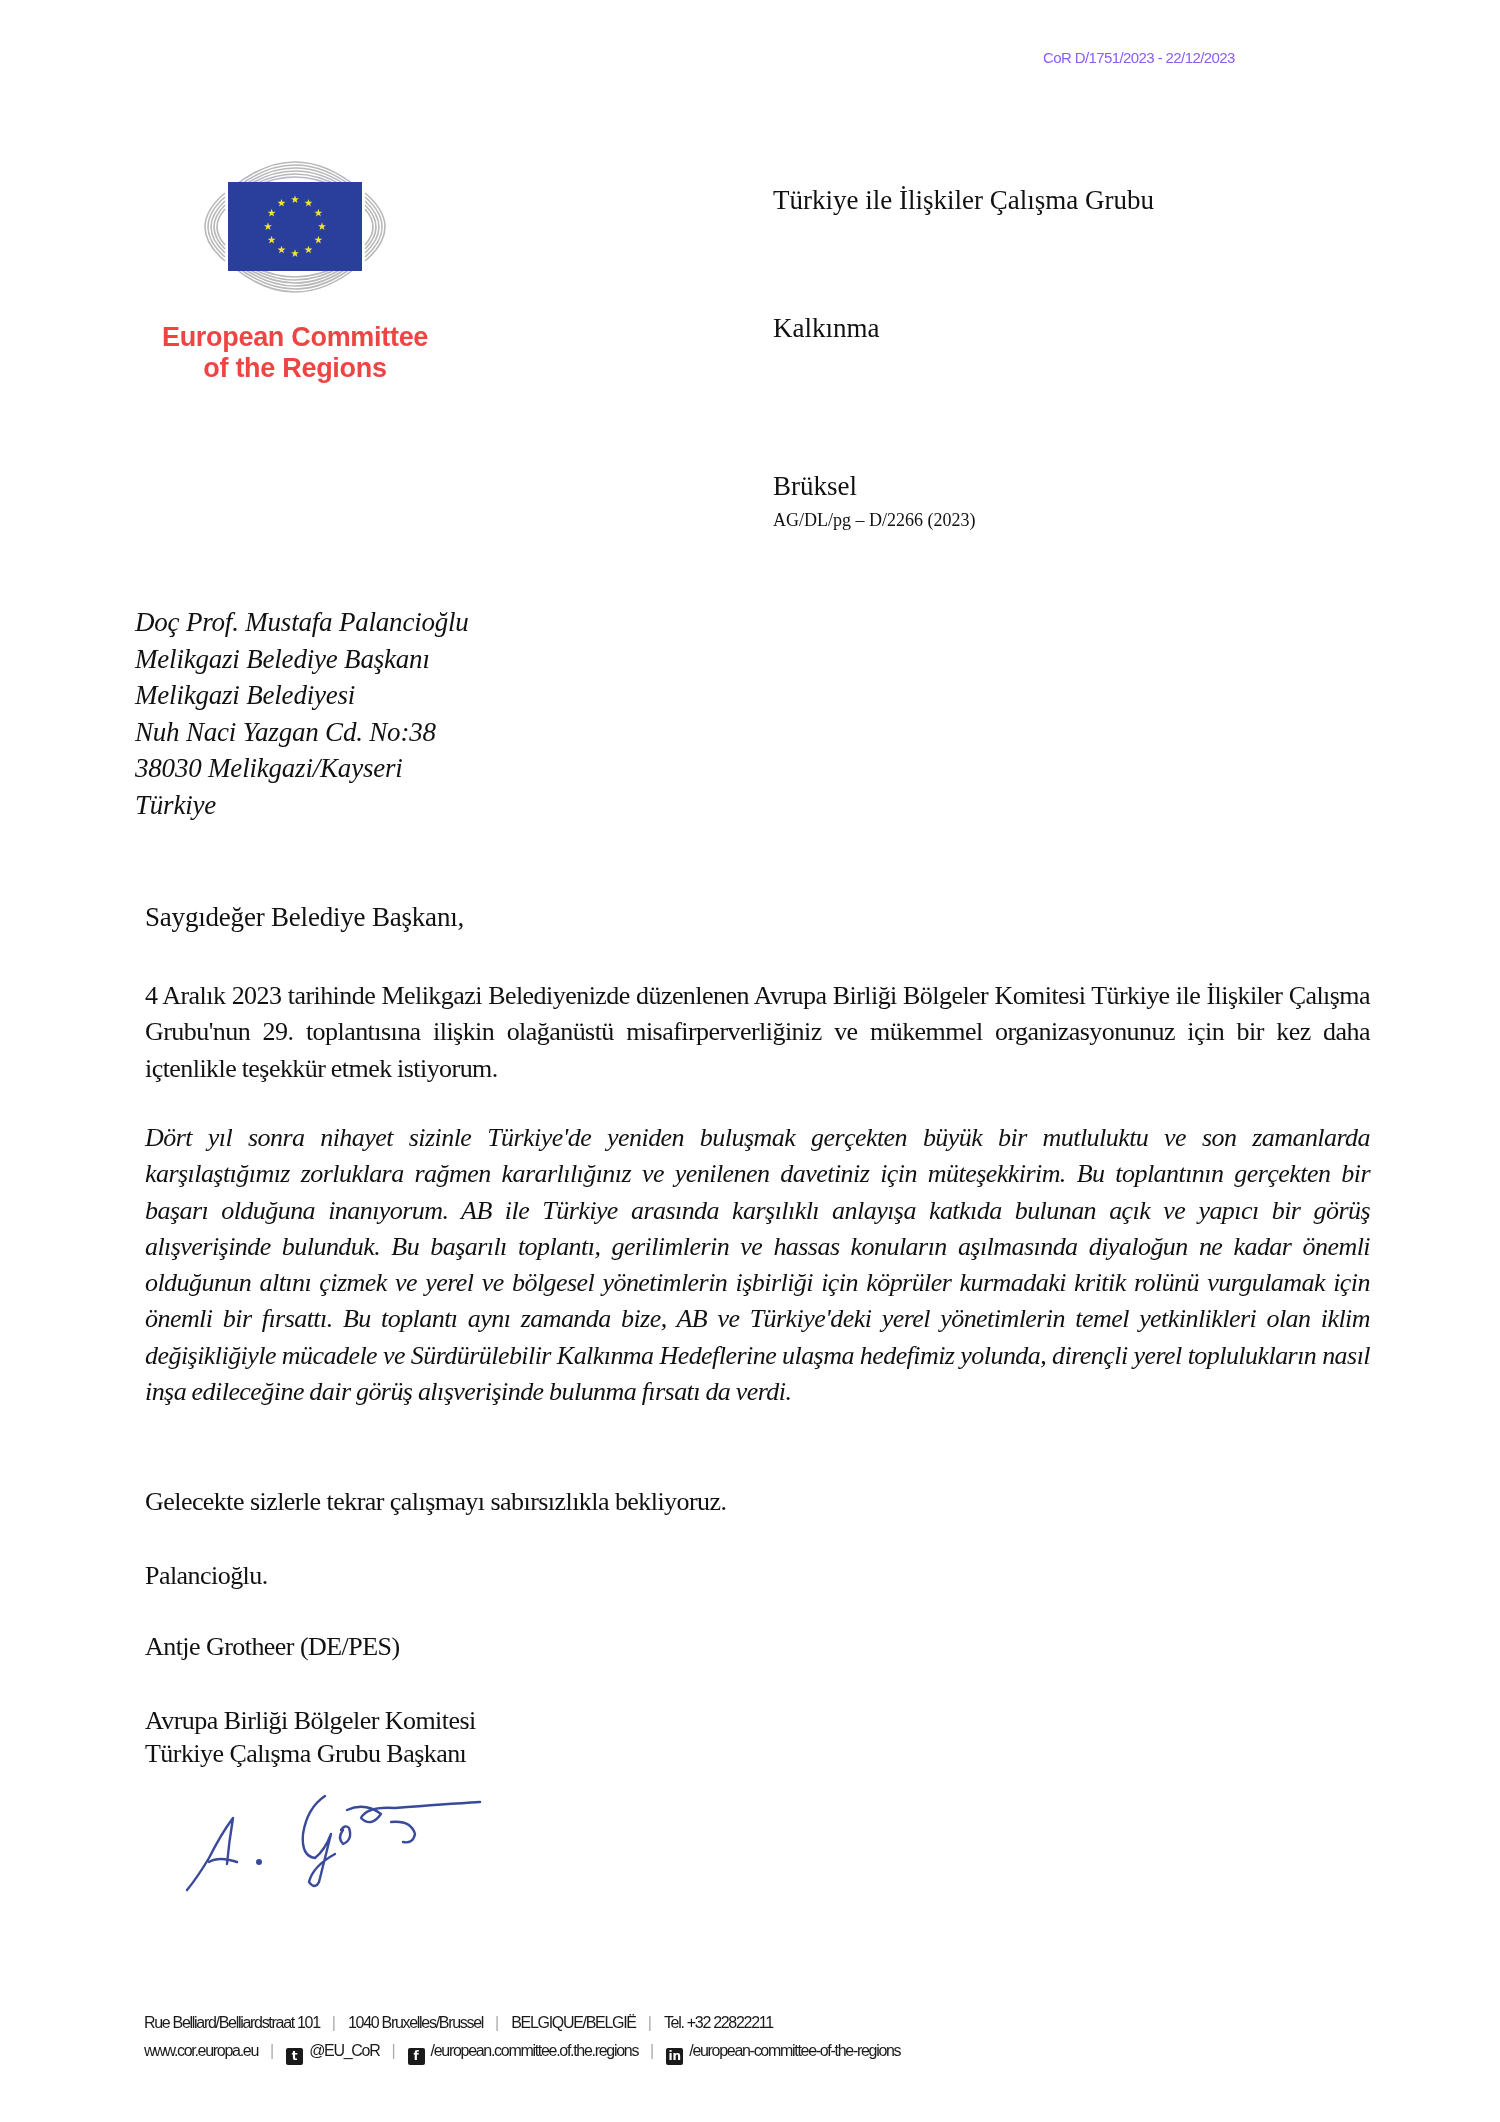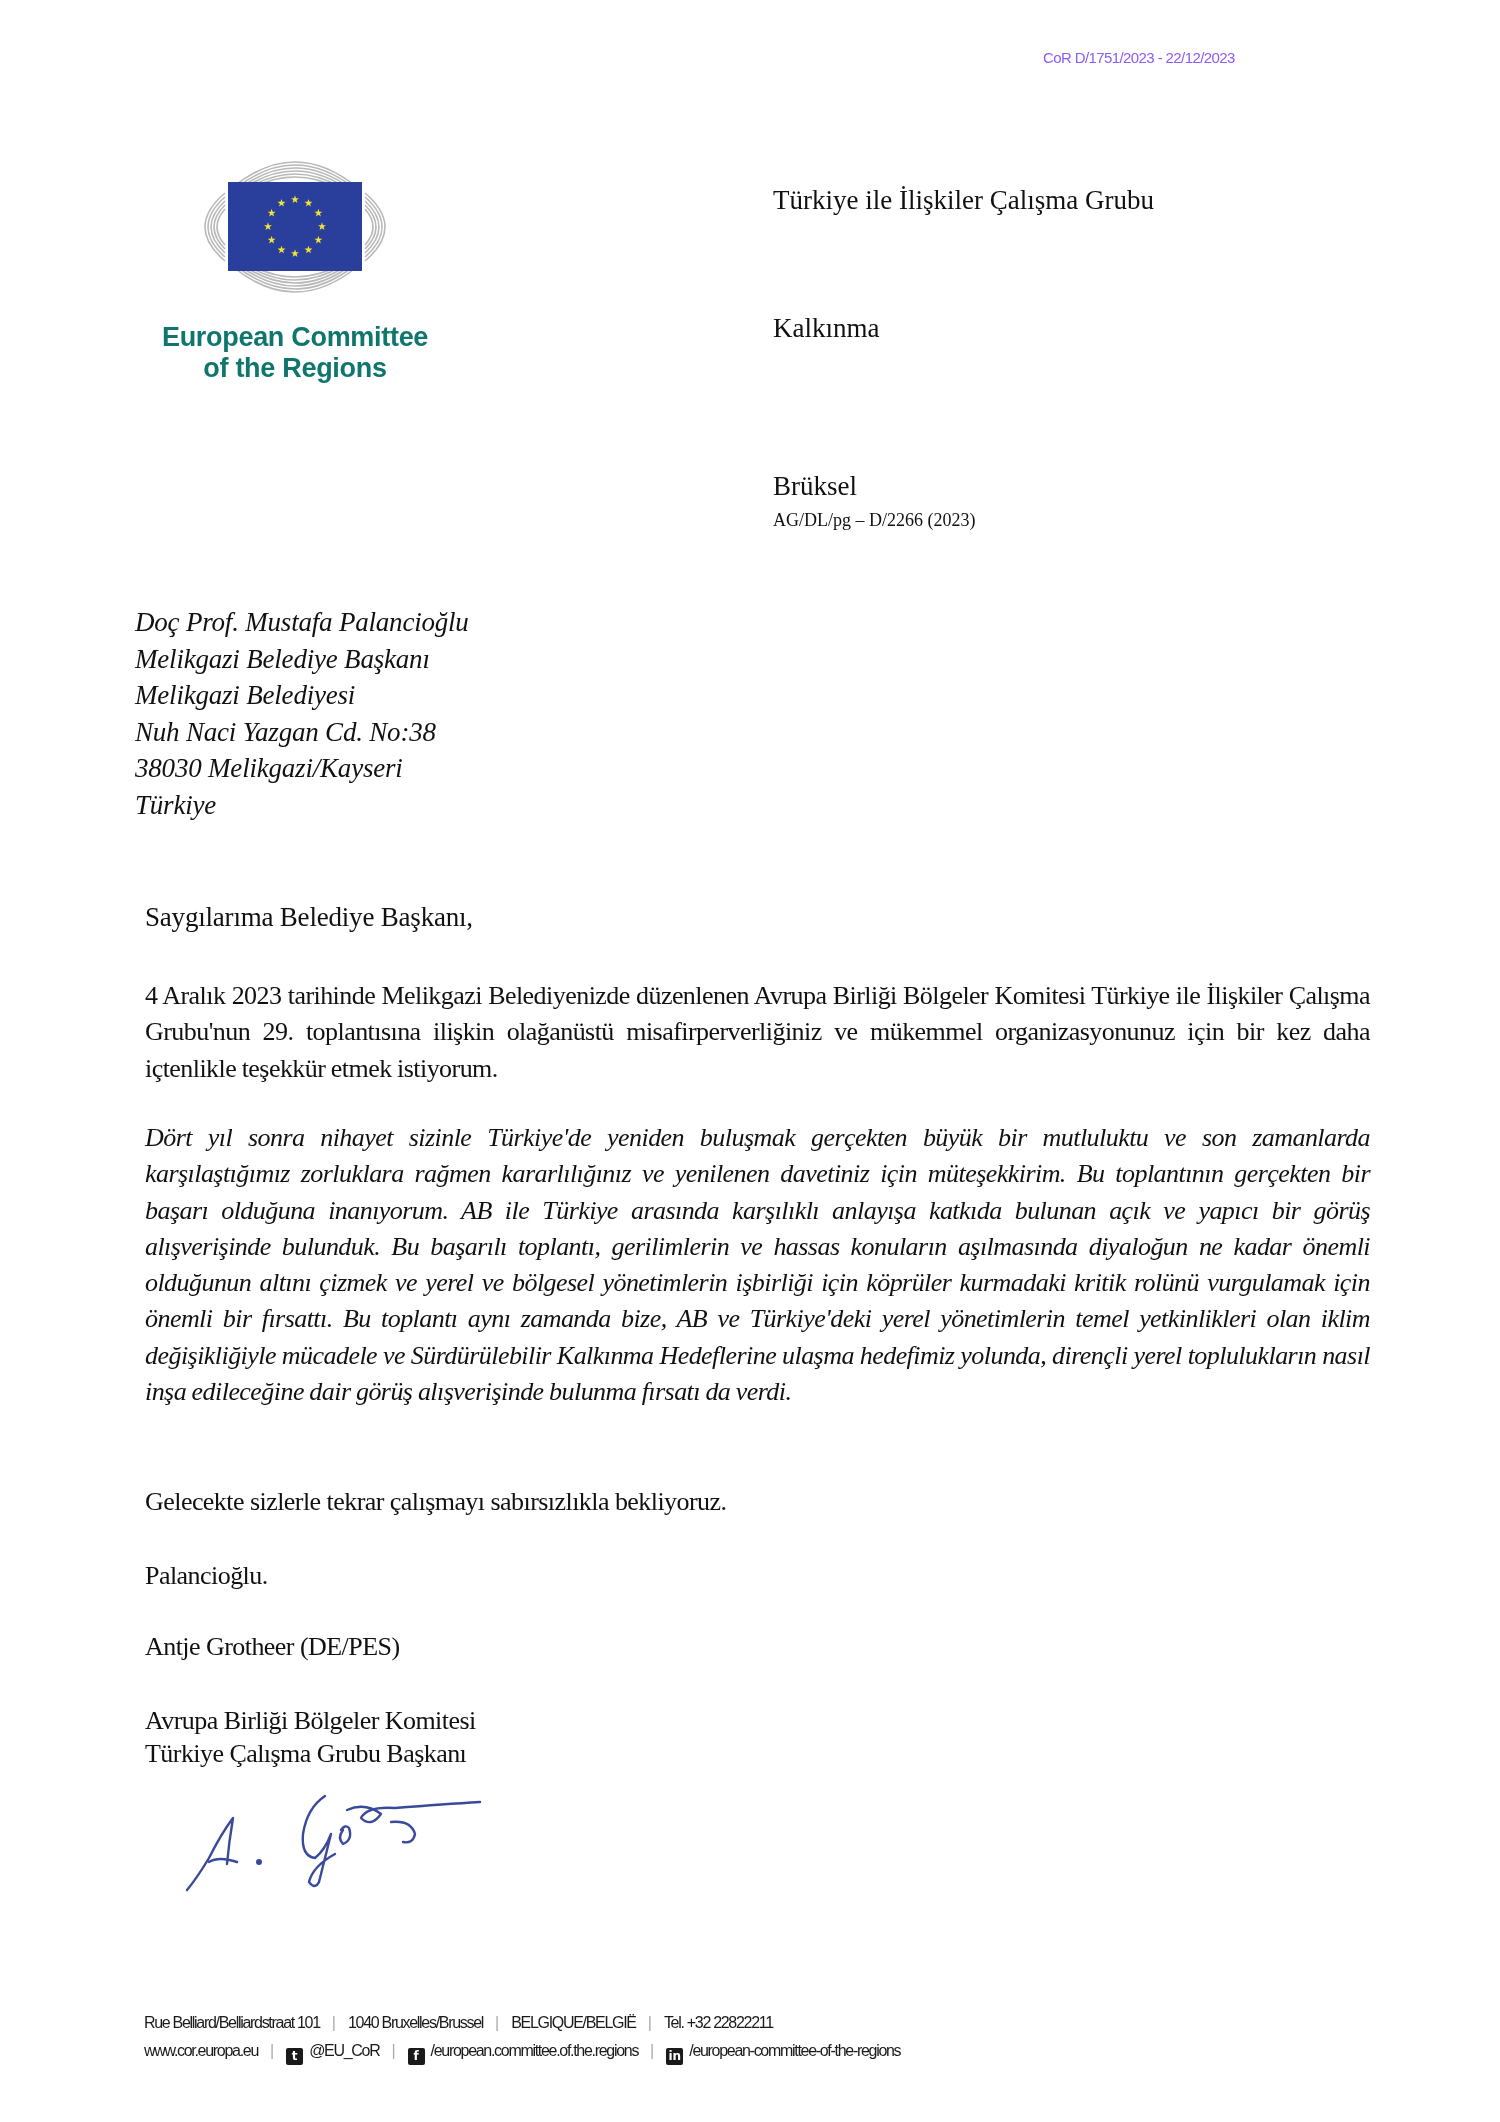--- a/index.html
+++ b/index.html
@@ -4,21 +4,21 @@
 <style>
   html, body { margin: 0; padding: 0; background: #ffffff; }
   body { width: 1500px; height: 2122px; position: relative; overflow: hidden; color: #111111; }
   .serif { font-family: "Liberation Serif", "DejaVu Serif", serif; }
   .sans { font-family: "Liberation Sans", "DejaVu Sans", sans-serif; }
   .abs { position: absolute; }
 
   #doc-ref { left: 1043px; top: 49px; font-size: 15px; color: #8b5cf6; letter-spacing: -0.6px; white-space: nowrap; }
 
   #logo { left: 150px; top: 138px; width: 290px; height: 260px; }
-  #logo-text { left: 150px; top: 322px; width: 290px; text-align: center; font-weight: bold; font-size: 27px; line-height: 31px; letter-spacing: -0.3px; color: #0f766e; }
+  #logo-text { left: 150px; top: 322px; width: 290px; text-align: center; font-weight: bold; font-size: 27px; line-height: 31px; letter-spacing: -0.3px; color: #ef4444; }
 
   .hdr { font-size: 27px; white-space: nowrap; font-family: Liberation Serif, serif; }
   #group-name { left: 773px; top: 185px; }
   #presidency { left: 773px; top: 313px; }
   #city { left: 773px; top: 471px; }
   #ref-code { left: 773px; top: 510px; font-size: 18px; }
 
   #address { left: 135px; top: 604px; font-size: 27px; line-height: 36.6px; letter-spacing: -0.2px; font-style: italic; }
   #address div { white-space: nowrap; }
 
@@ -101,21 +101,21 @@
 
 <div id="address" class="abs serif">
   <div>Doç Prof. Mustafa Palancioğlu</div>
   <div>Melikgazi Belediye Başkanı</div>
   <div>Melikgazi Belediyesi</div>
   <div>Nuh Naci Yazgan Cd. No:38</div>
   <div>38030 Melikgazi/Kayseri</div>
   <div>Türkiye</div>
 </div>
 
-<div id="salutation" class="abs serif">Saygılarıma Belediye Başkanı,</div>
+<div id="salutation" class="abs serif">Saygıdeğer Belediye Başkanı,</div>
 
 <div id="para-1" class="abs serif para">4 Aralık 2023 tarihinde Melikgazi Belediyenizde düzenlenen Avrupa Birliği Bölgeler Komitesi Türkiye ile İlişkiler Çalışma Grubu'nun 29. toplantısına ilişkin olağanüstü misafirperverliğiniz ve mükemmel organizasyonunuz için bir kez daha içtenlikle teşekkür etmek istiyorum.</div>
 <div id="para-2" class="abs serif para">Dört yıl sonra nihayet sizinle Türkiye'de yeniden buluşmak gerçekten büyük bir mutluluktu ve son zamanlarda karşılaştığımız zorluklara rağmen kararlılığınız ve yenilenen davetiniz için müteşekkirim. Bu toplantının gerçekten bir başarı olduğuna inanıyorum. AB ile Türkiye arasında karşılıklı anlayışa katkıda bulunan açık ve yapıcı bir görüş alışverişinde bulunduk. Bu başarılı toplantı, gerilimlerin ve hassas konuların aşılmasında diyaloğun ne kadar önemli olduğunun altını çizmek ve yerel ve bölgesel yönetimlerin işbirliği için köprüler kurmadaki kritik rolünü vurgulamak için önemli bir fırsattı. Bu toplantı aynı zamanda bize, AB ve Türkiye'deki yerel yönetimlerin temel yetkinlikleri olan iklim değişikliğiyle mücadele ve Sürdürülebilir Kalkınma Hedeflerine ulaşma hedefimiz yolunda, dirençli yerel toplulukların nasıl inşa edileceğine dair görüş alışverişinde bulunma fırsatı da verdi.</div>
 
 <div id="closing-hope" class="abs serif line-single">Gelecekte sizlerle tekrar çalışmayı sabırsızlıkla bekliyoruz.</div>
 <div id="regards" class="abs serif line-single">Palancioğlu.</div>
 <div id="signer-name" class="abs serif line-single">Antje Grotheer (DE/PES)</div>
 <div id="signer-title" class="abs serif">
   <div>Avrupa Birliği Bölgeler Komitesi</div>
   <div>Türkiye Çalışma Grubu Başkanı</div>

